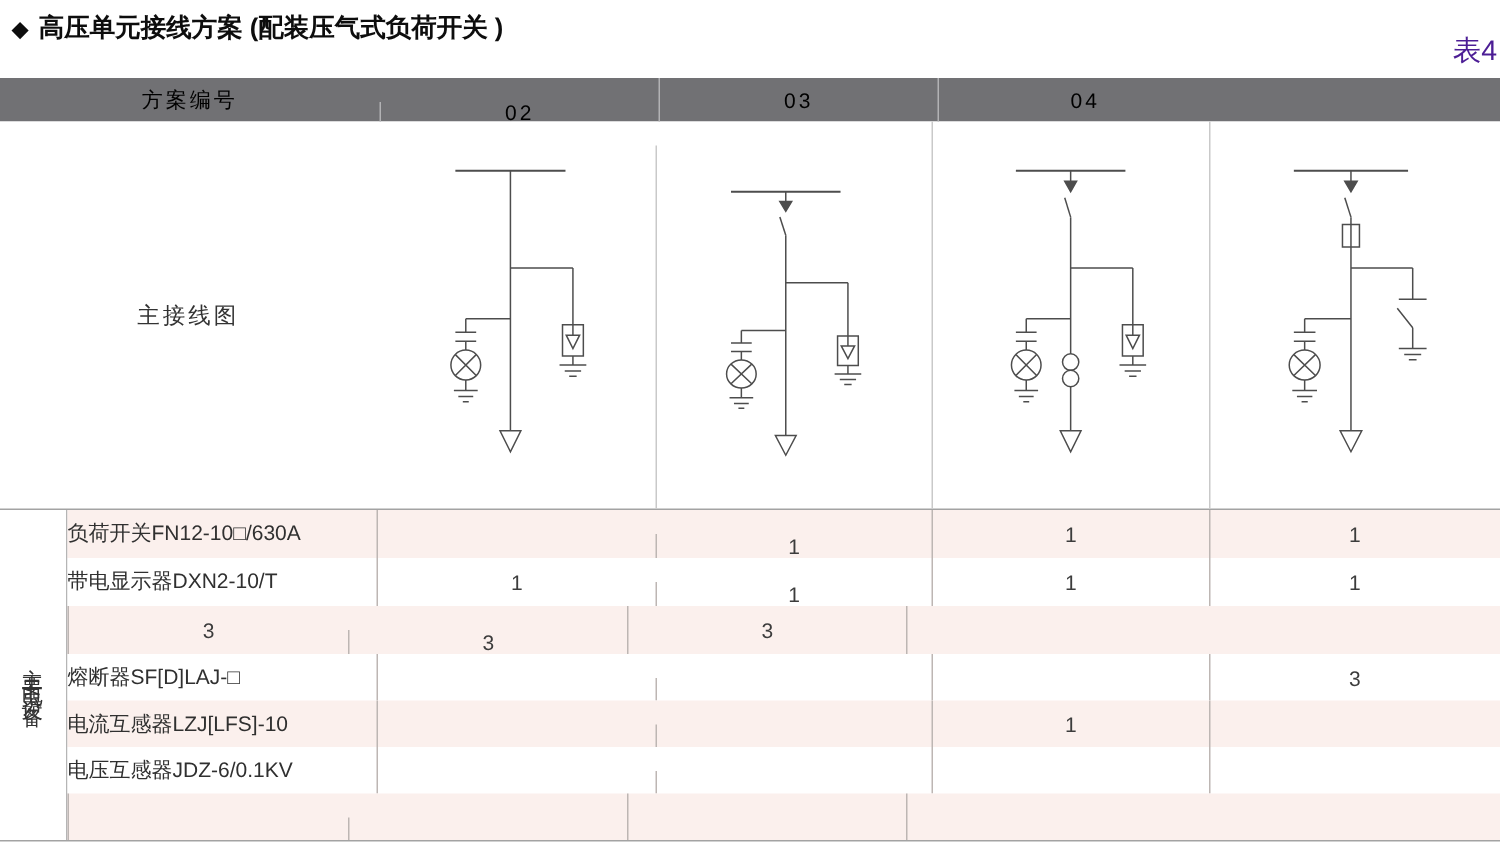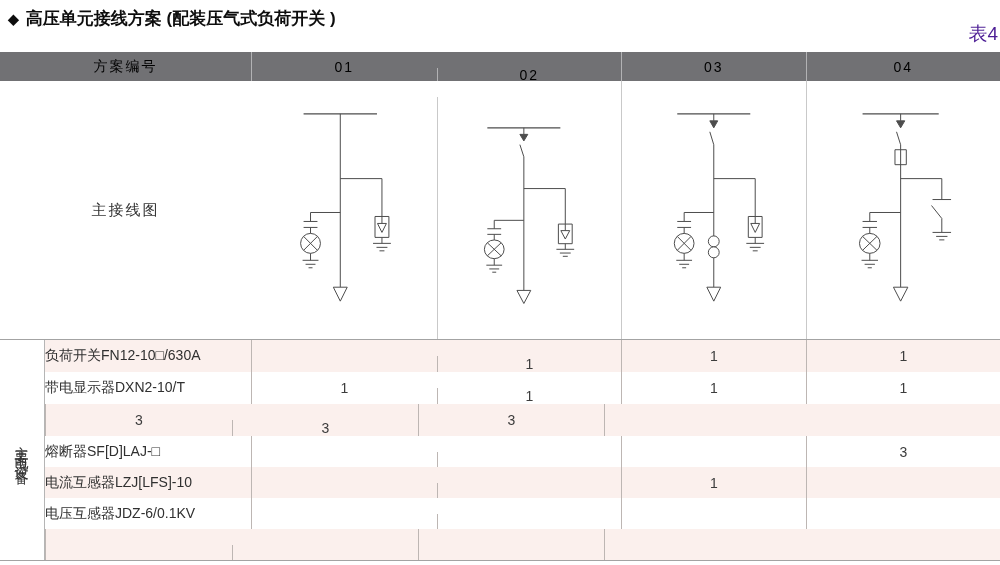--- a/index.html
+++ b/index.html
@@ -51,21 +51,20 @@
 <div class="title-bar">
   <span class="diamond">◆</span>
   <span>高压单元接线方案 (配装压气式负荷开关 )</span>
 </div>
 <div class="sheet-label">表4</div>
 
 <div class="sheet">
 
   <div class="header-row">
     <div class="header-cell c0">方案编号</div>
-    <div class="header-cell c1">01</div>
     <div class="header-cell c2">02</div>
     <div class="header-cell c3">03</div>
     <div class="header-cell c4">04</div>
   </div>
 
   <div class="diagram-row">
     <div class="diagram-label-cell c0">主接线图</div>
 
     <div class="diagram-cell c1">
       <svg viewBox="0 0 187 259" preserveAspectRatio="none" fill="none" stroke="#4d4d4d" stroke-width="1">

